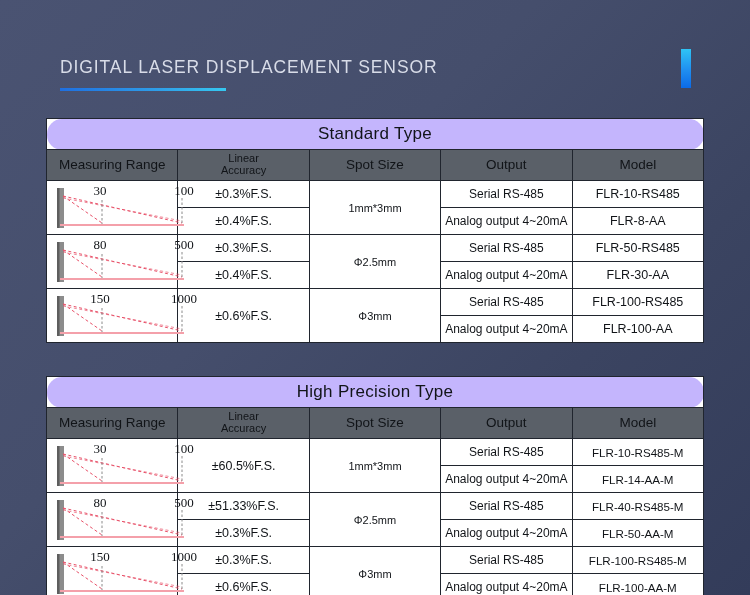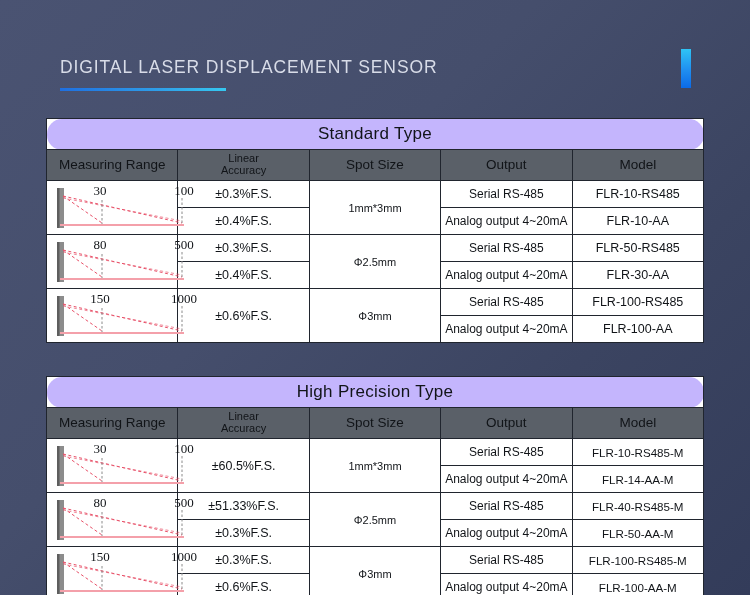--- a/index.html
+++ b/index.html
@@ -143,21 +143,21 @@
             </div>
       </td>
       <td class="cell-acc">±0.3%F.S.</td>
       <td class="cell-spot" rowspan="2">1mm*3mm</td>
       <td class="cell-out cell-txt">Serial RS-485</td>
       <td class="cell-model cell-txt">FLR-10-RS485</td>
     </tr>
         <tr>
       <td class="cell-acc">±0.4%F.S.</td>
       <td class="cell-out cell-txt">Analog output 4~20mA</td>
-      <td class="cell-model cell-txt">FLR-10-AA</td>
+      <td class="cell-model cell-txt">FLR-8-AA</td>
     </tr>
         <tr>
       <td class="cell-range" rowspan="2">
         <div class="range-diagram">
   <svg width="186" height="52" viewBox="0 0 186 52" xmlns="http://www.w3.org/2000/svg">
     <rect x="10" y="6" width="7" height="40" fill="#8c8c8c"></rect>
     <rect x="10" y="6" width="2.5" height="40" fill="#5e5e5e"></rect>
     <line x1="16" y1="14" x2="55" y2="41" stroke="#e8526a" stroke-width="1" stroke-dasharray="3,2.5"></line>
     <line x1="16" y1="14" x2="135" y2="41" stroke="#e8526a" stroke-width="1" stroke-dasharray="3,2.5"></line>
     <line x1="16" y1="16" x2="135" y2="39" stroke="#e8526a" stroke-width="0.9" stroke-dasharray="3,2.5" opacity="0.75"></line>

